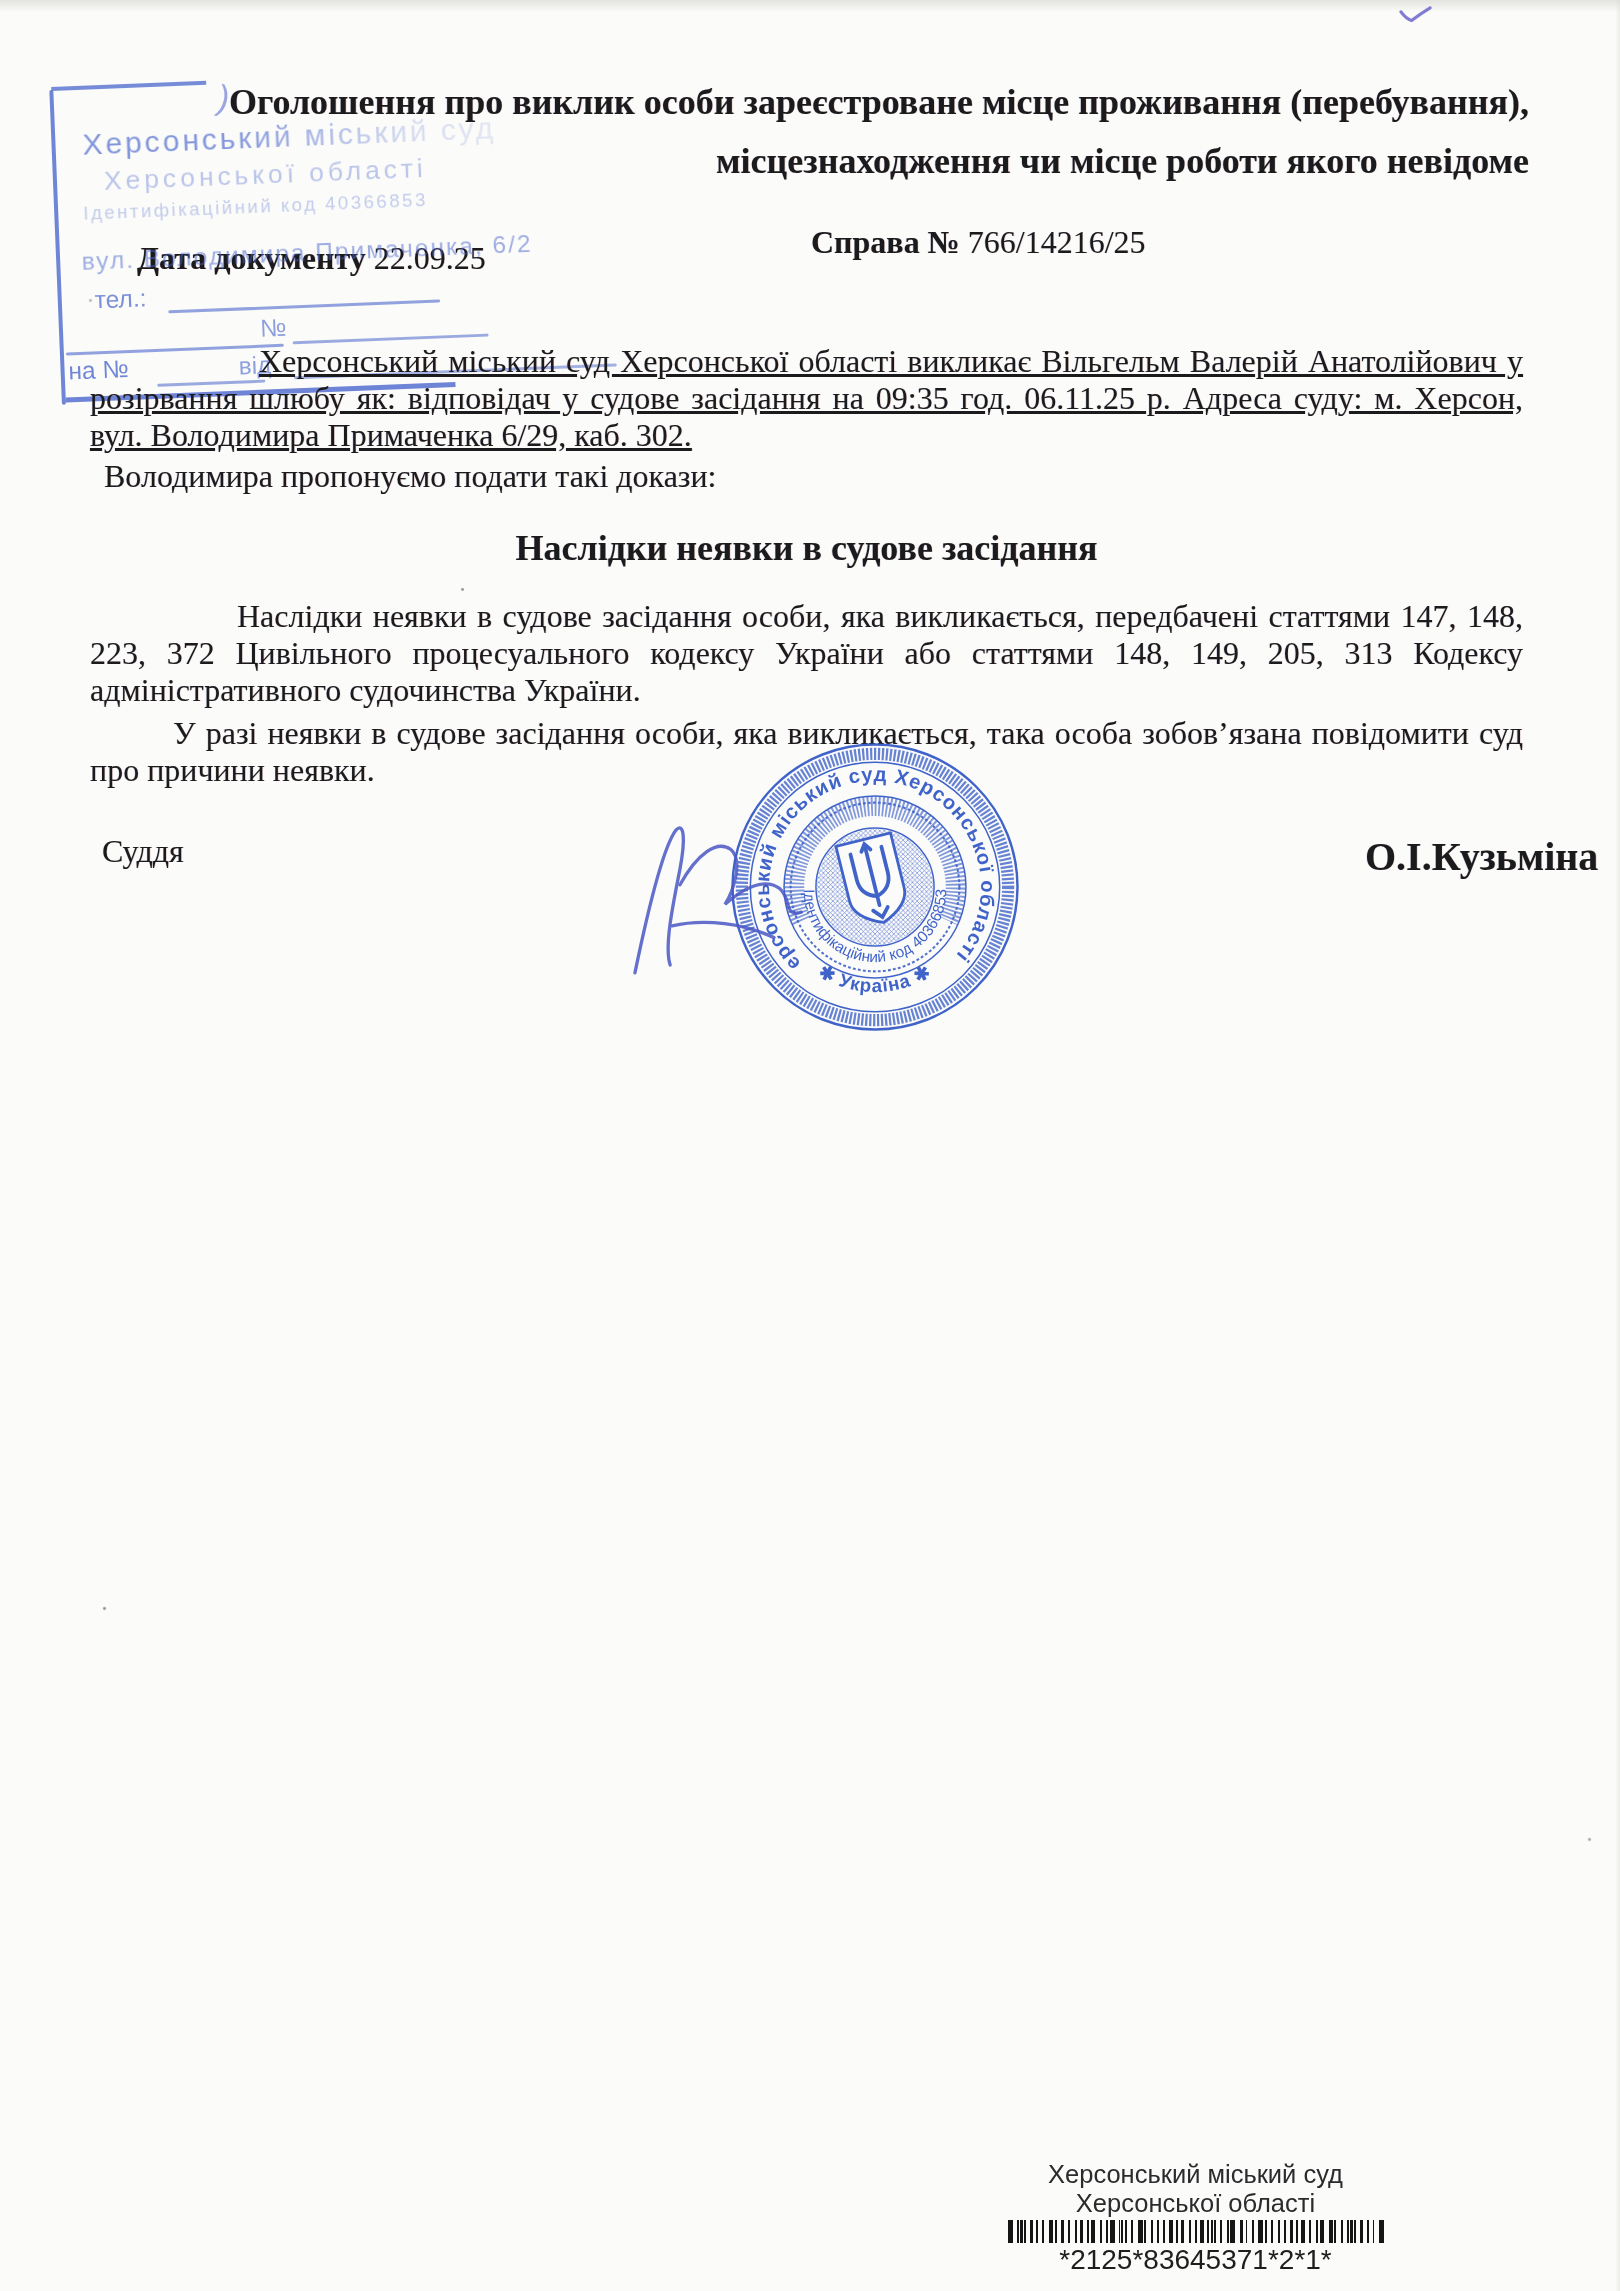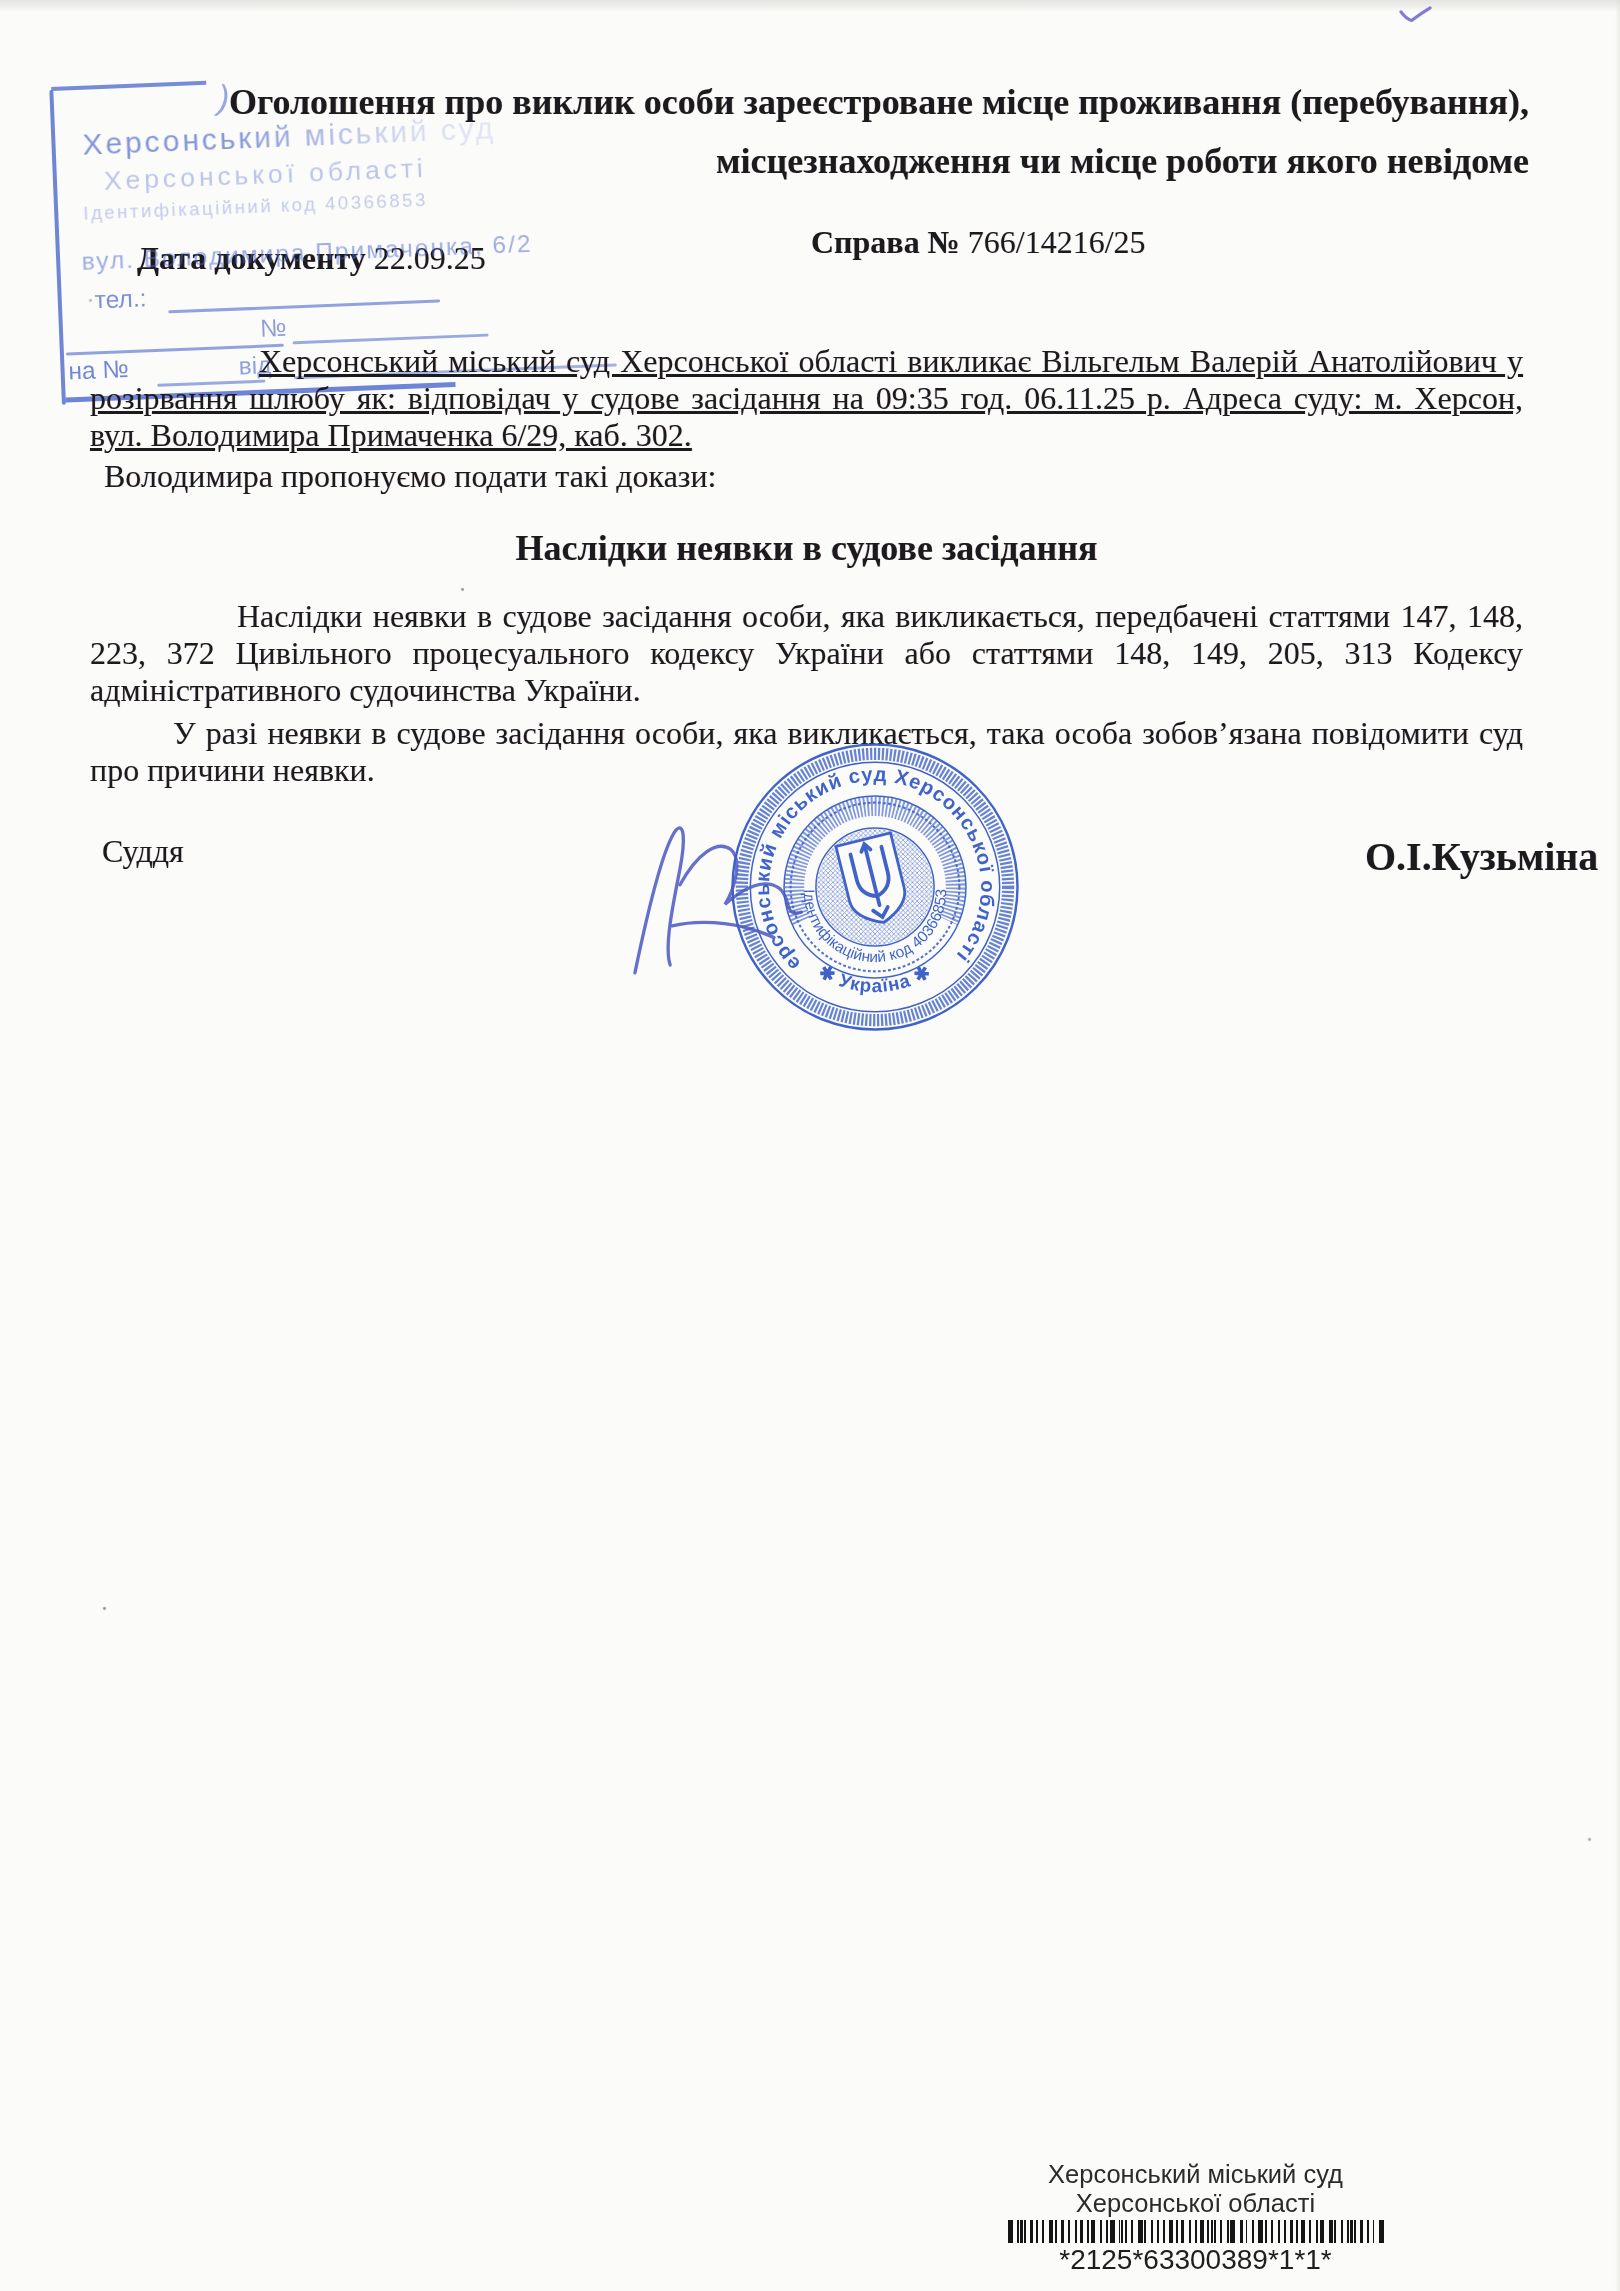--- a/index.html
+++ b/index.html
@@ -180,16 +180,16 @@
       <path d="M58 198 C70 140 86 70 100 52 C108 44 110 60 104 92 C96 132 88 172 94 190"></path>
       <path d="M104 108 C122 76 142 62 156 72 C168 82 160 112 150 128 C168 112 190 100 206 112 C218 122 210 142 228 136"></path>
       <path d="M96 150 C130 142 170 148 200 162"></path>
     </g>
   </svg>
 
   <div class="footer">
     <div class="f1">Херсонський міський суд</div>
     <div class="f2">Херсонської області</div>
     <div class="barcode"></div>
-    <div class="f-code">*2125*63300389*1*1*</div>
+    <div class="f-code">*2125*83645371*2*1*</div>
   </div>
 </div>
 
 
 </body></html>

